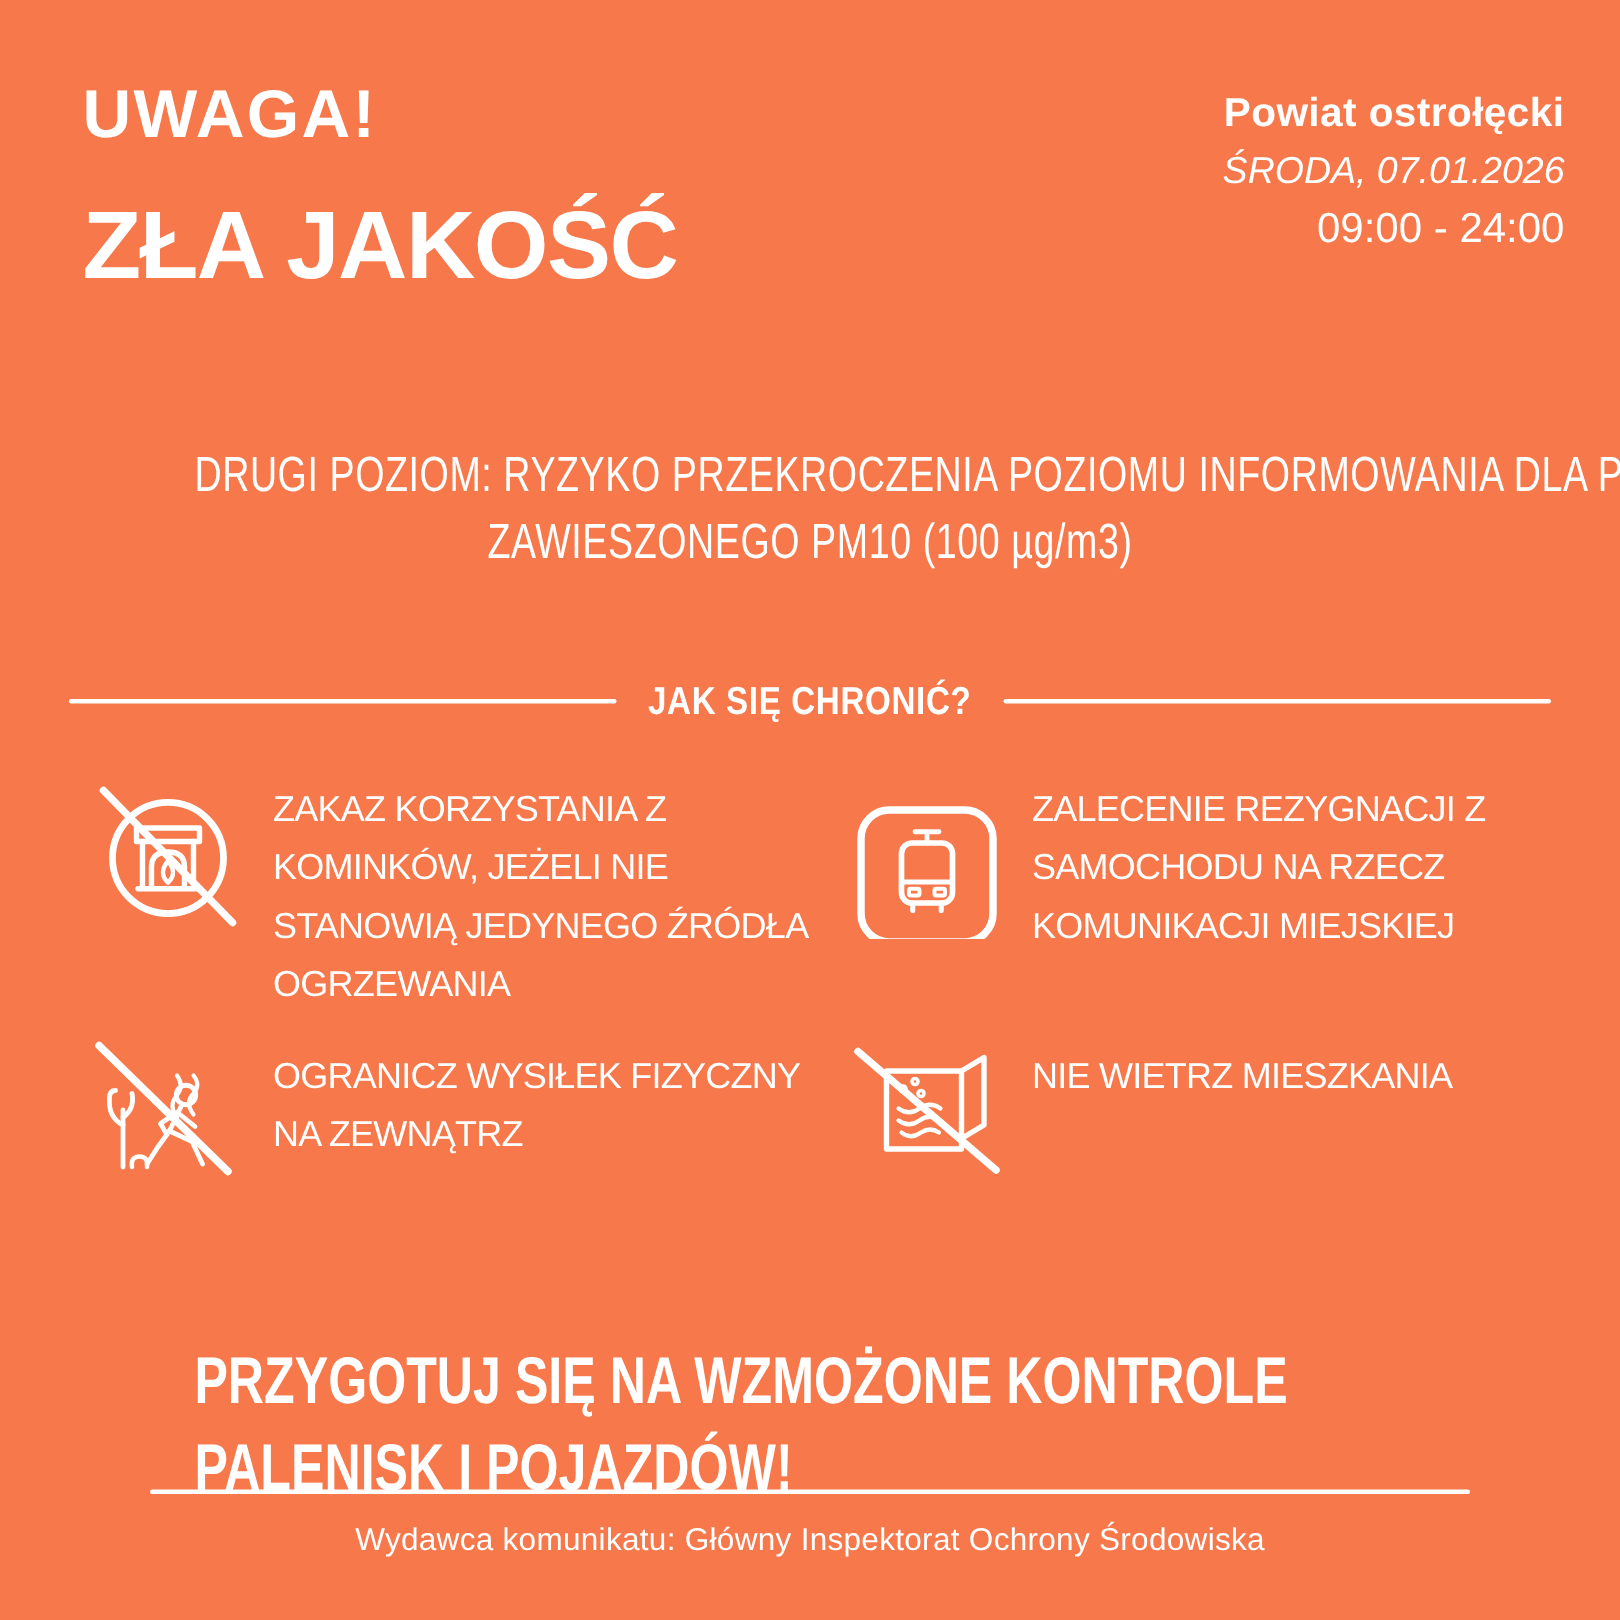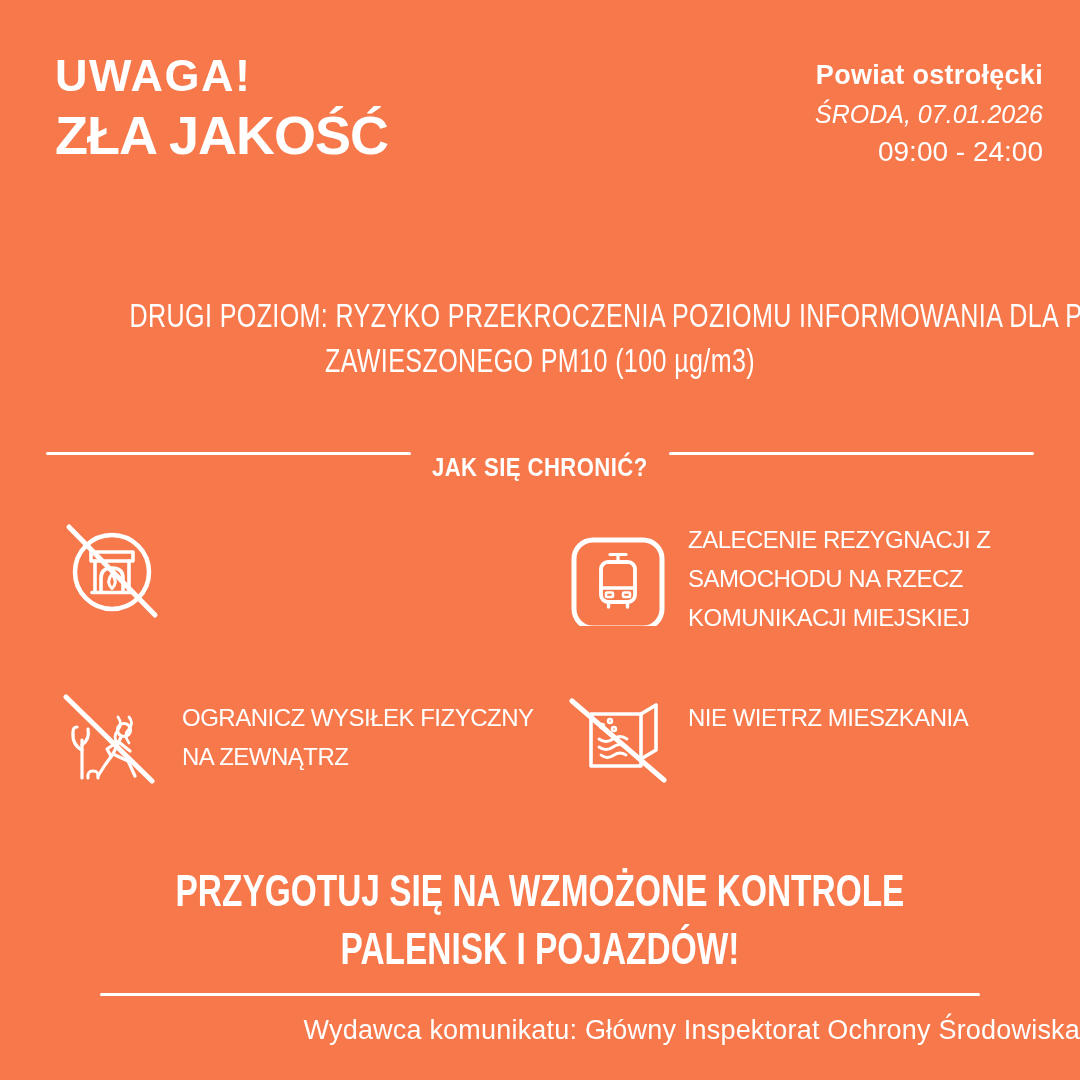--- a/index.html
+++ b/index.html
@@ -13,22 +13,22 @@
     font-family: "Liberation Sans", "DejaVu Sans", sans-serif;
     overflow: hidden;
   }
 
   
   .header-left { position: absolute; left: 55px; top: 50px; }
   .attention {
     font-size: 45px; font-weight: 700; letter-spacing: 1.5px;
   }
   .big-title {
-    margin-top: 0;
-    font-size: 54px; font-weight: 800; letter-spacing: -1px;
+    margin-top: 28px;
+    font-size: 64px; font-weight: 800; letter-spacing: -1px;
     line-height: 66px;
   }
   .header-right {
     position: absolute; right: 37px; top: 60px; text-align: right;
   }
   .region { font-size: 27px; font-weight: 700; letter-spacing: 0.3px; }
   .date-line { margin-top: 9px; font-size: 25px; font-weight: 400; font-style: italic; }
   .hours-line { margin-top: 7px; font-size: 28px; font-weight: 400; }
 
   
@@ -36,21 +36,21 @@
   .alert-desc .cond-line {
     display: block; white-space: nowrap;
     font-size: 33px; font-weight: 500; letter-spacing: 0.5px;
     transform: scaleX(0.76); transform-origin: 50% 50%;
     line-height: 45px;
   }
 
   
   .section-divider {
     position: absolute; top: 452px; left: 46px; right: 46px;
-    display: flex; align-items: flex-start;
+    display: flex; align-items: center;
   }
   .divider-line { flex: 1; height: 3px; background: #FFFFFF; border-radius: 2px; }
   .section-title {
     white-space: nowrap; font-size: 26px; font-weight: 700; letter-spacing: 0.5px;
     transform: scaleX(0.85); transform-origin: 50% 50%;
     padding: 0 2px;
   }
 
   
   .item { position: absolute; display: flex; }
@@ -61,36 +61,36 @@
     line-height: 39px; max-width: 392px;
   }
   #item-1 { left: 60px;  top: 518px; width: 500px; }
   #item-2 { left: 566px; top: 518px; width: 500px; }
   #item-3 { left: 60px;  top: 690px; width: 500px; }
   #item-4 { left: 566px; top: 690px; width: 500px; text-align: right; }
   #item-3 .item-text, #item-4 .item-text { padding-top: 8px; }
   .icon-svg { display: block; }
 
   
-  .headline { position: absolute; top: 862px; left: 0; width: 100%; text-align: center; }
+  .headline { position: absolute; top: 892px; left: 0; width: 100%; text-align: left; }
   .headline .cond-line {
     display: block; white-space: nowrap;
     font-size: 44px; font-weight: 800; letter-spacing: 0px;
     transform: scaleX(0.76); transform-origin: 50% 50%;
     line-height: 58px;
   }
 
   
   .footer-rule {
     position: absolute; top: 993px; left: 100px; width: 880px; height: 3px;
     background: #FFFFFF; border-radius: 2px;
   }
   .issuer {
     position: absolute; top: 1015px; left: 0; width: 100%;
-    text-align: right; font-size: 27px; font-weight: 400; letter-spacing: 0.2px;
+    text-align: center; font-size: 21px; font-weight: 400; letter-spacing: 0.2px;
   }
 
   svg { stroke: #FFFFFF; fill: none; stroke-linecap: round; stroke-linejoin: round; }
 </style>
 </head>
 <body>
 
 <div id="poster">
 
   <div class="header-left">
@@ -123,20 +123,21 @@
         <circle cx="52" cy="54" r="37" stroke-width="4.5"></circle>
         <rect x="31" y="34" width="42" height="9" stroke-width="3.6"></rect>
         <line x1="35" y1="43" x2="35" y2="74" stroke-width="3.6"></line>
         <line x1="69" y1="43" x2="69" y2="74" stroke-width="3.6"></line>
         <line x1="32" y1="74.5" x2="72" y2="74.5" stroke-width="3.6"></line>
         <path d="M41,74 V60 Q41,50 52,50 Q63,50 63,60 V74" stroke-width="3.6"></path>
         <path d="M52,56 C56.5,61.5 56.5,66 52,70.5 C47.5,66 47.5,61.5 52,56 Z" stroke-width="3"></path>
         <line x1="9" y1="9" x2="95" y2="97" stroke-width="5"></line>
       </svg>
     </div>
+    <div class="item-text">ZAKAZ KORZYSTANIA Z KOMINKÓW, JEŻELI NIE STANOWIĄ JEDYNEGO ŹRÓDŁA OGRZEWANIA</div>
   </div>
 
   <div class="item" id="item-3">
     <div class="item-icon">
       <svg class="icon-svg" width="104" height="96" viewBox="0 0 104 96">
         <line x1="22" y1="88" x2="22" y2="50" stroke-width="3.2"></line>
         <path d="M22,60 Q12,55 13,42 Q13,37 17,37" stroke-width="3.2"></path>
         <path d="M22,55 Q30,49 28,39" stroke-width="3.2"></path>
         <path d="M28,88 q-1,-7 5,-7 q6,0 5,7" stroke-width="3"></path>
         <path d="M58,55 q-6,-8 0,-15 q5,-6 0,-13" stroke-width="2.8"></path>

